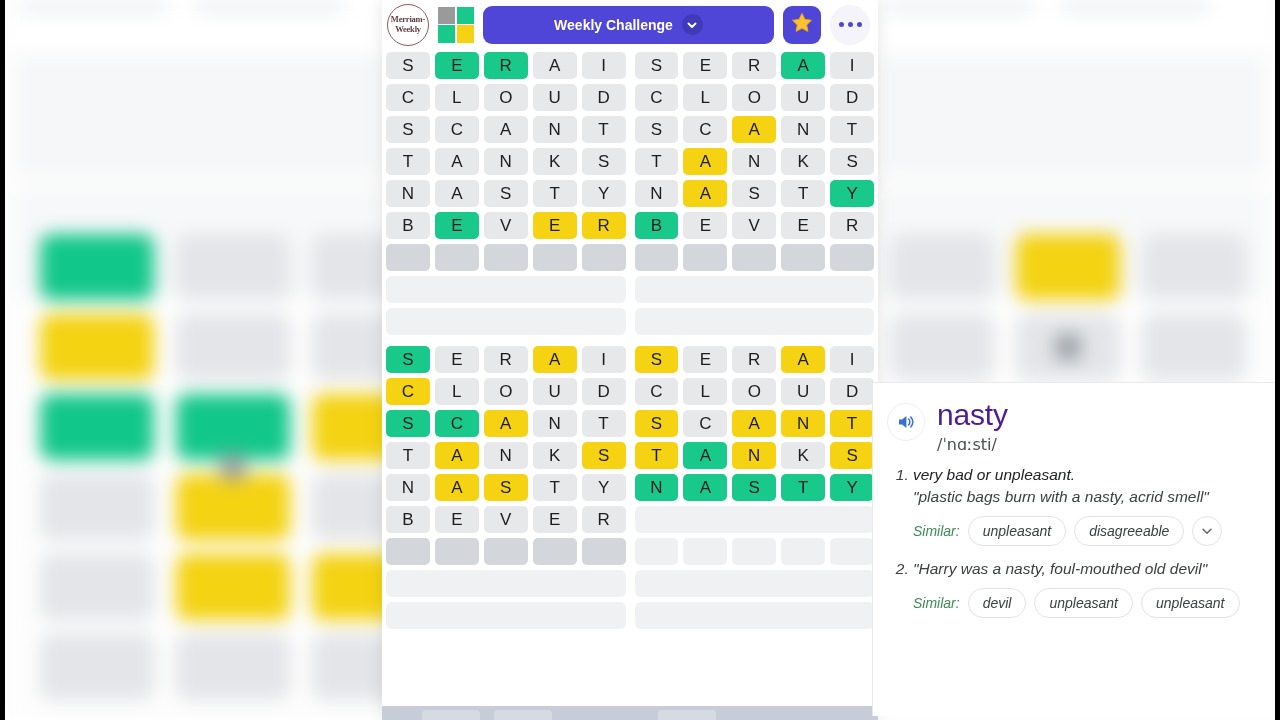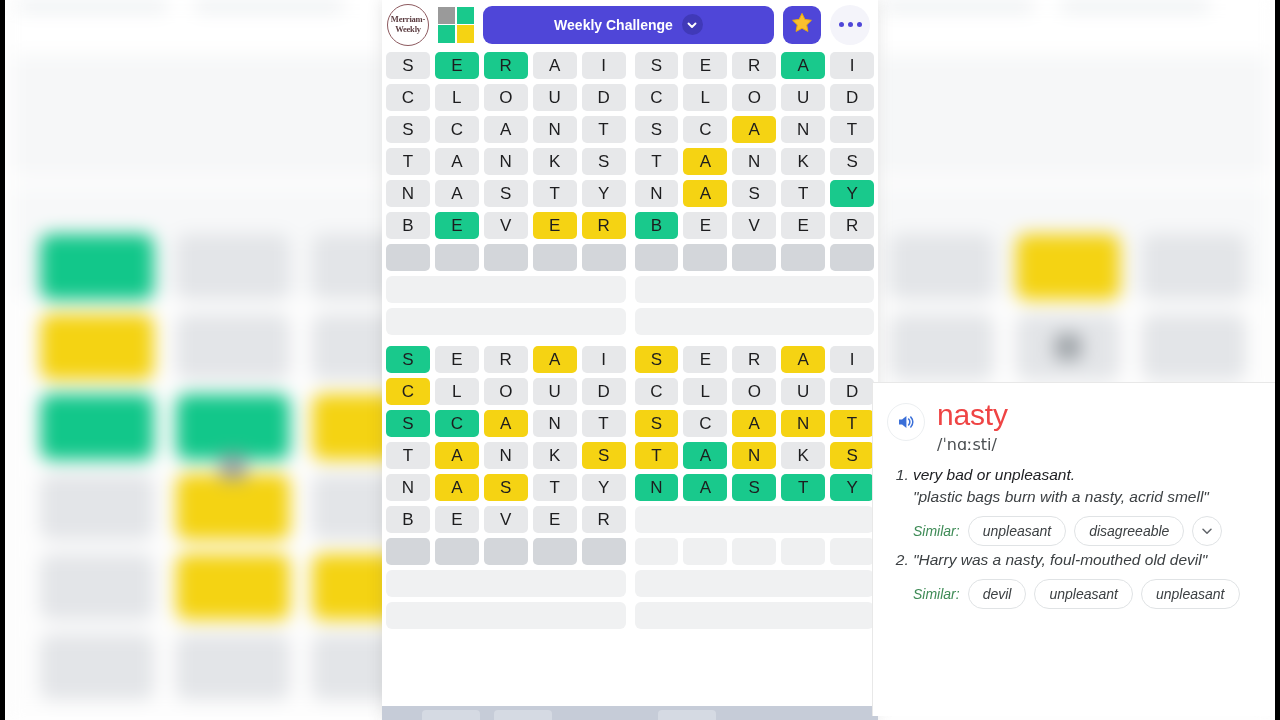--- a/index.html
+++ b/index.html
@@ -239,21 +239,21 @@
     border: 1px solid #eceff1;
     background: #fff;
     display: flex; align-items: center; justify-content: center;
     flex: 0 0 auto;
     margin-top: 4px;
     cursor: pointer;
   }
   .headword {
     font-size: 30px;
     font-weight: 400;
-    color: #ef4444;
+    color: #4c1d95;
     line-height: 32px;
     letter-spacing: -.2px;
   }
   .phonetic {
     font-size: 16px;
     color: #4b4f52;
     margin-top: 4px;
     font-family: "DejaVu Sans", sans-serif;
   }
   .pos {
@@ -282,21 +282,21 @@
   .example {
     font-size: 15.5px;
     line-height: 21px;
     color: #3c4043;
     margin-top: 1px;
   }
   .similar-row {
     display: flex;
     align-items: center;
     gap: 8px;
-    margin: 9px 0 3px 0;
+    margin: 9px 0 12px 0;
     flex-wrap: nowrap;
   }
   .similar-label {
     font-size: 14px;
     color: #3e8b56;
     flex: 0 0 auto;
   }
   .chip {
     border: 1px solid #e0e3e5;
     border-radius: 16px;

